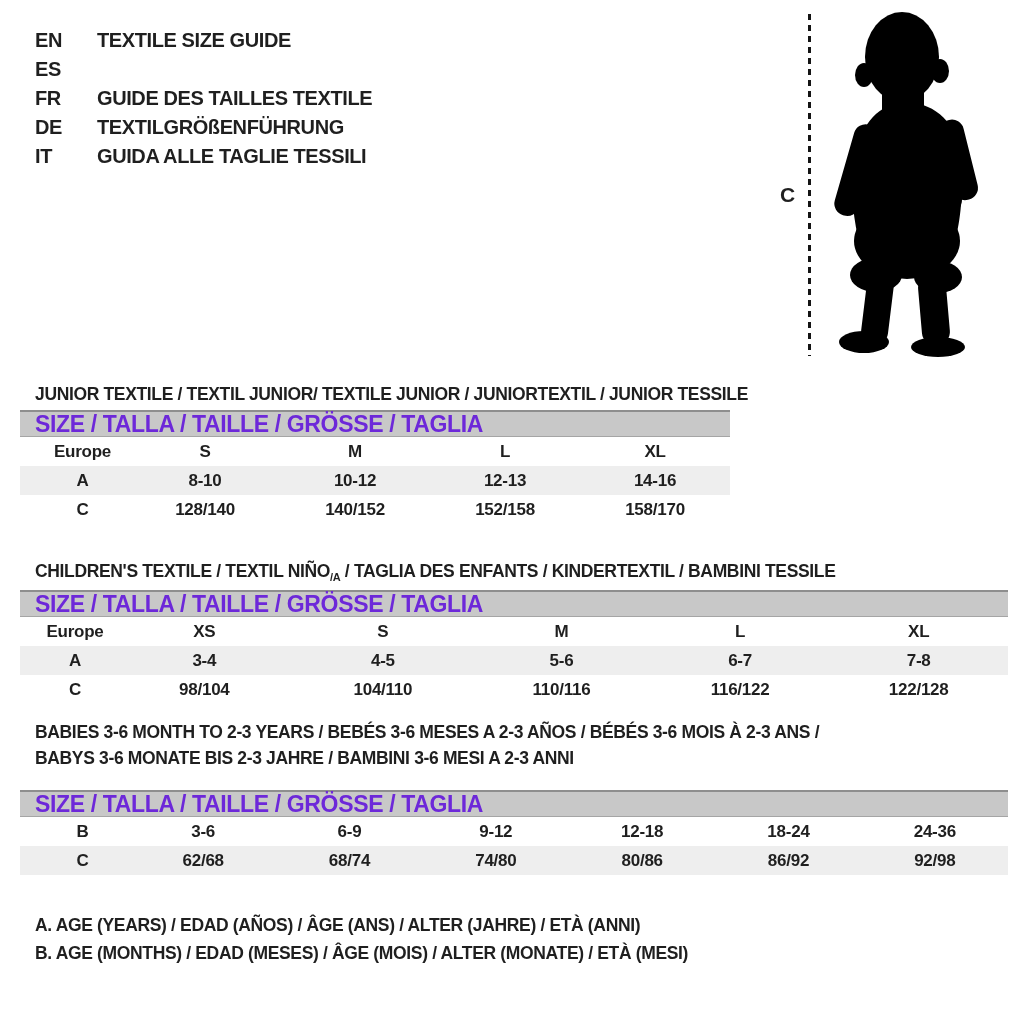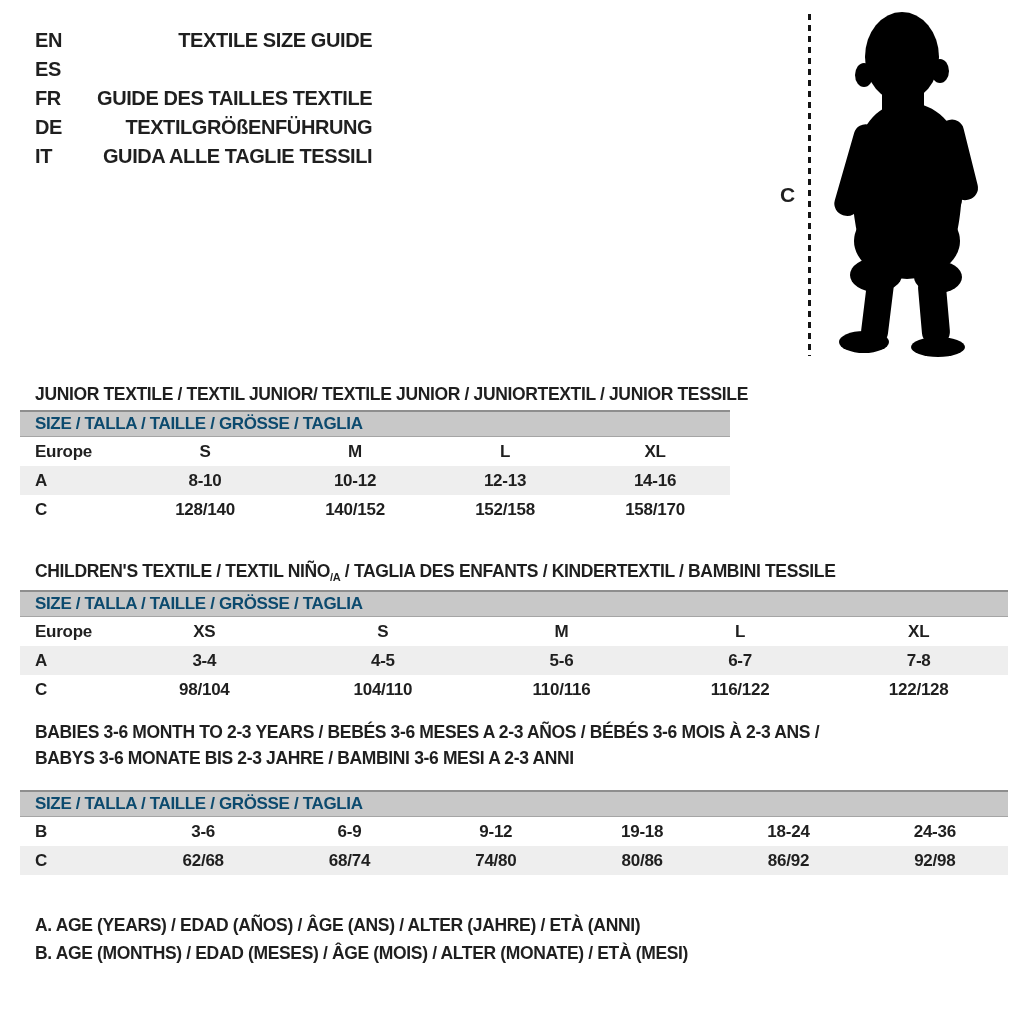--- a/index.html
+++ b/index.html
@@ -3,44 +3,44 @@
 <meta charset="utf-8">
 <style>
   html,body{margin:0;padding:0;background:#ffffff;}
   #page{
     position:relative;width:1024px;height:1024px;background:#ffffff;
     font-family:"Liberation Sans",sans-serif;font-weight:bold;color:#1f1f1f;
     overflow:hidden;
   }
   
   .lang-block{position:absolute;left:35px;top:26px;}
-  .lang-row{display:flex;height:29px;line-height:29px;font-size:20px;letter-spacing:-0.4px;justify-content:space-between;}
+  .lang-row{display:flex;height:29px;line-height:29px;font-size:20px;letter-spacing:-0.4px;}
   .lang-code{width:62px;}
   .lang-title{white-space:nowrap;}
   
   .measure-line{
     position:absolute;left:808px;top:14px;width:3px;height:342px;
     background:repeating-linear-gradient(to bottom,#141414 0px,#141414 6px,transparent 6px,transparent 11px);
   }
   .measure-label{position:absolute;left:780px;top:183px;font-size:21px;letter-spacing:-0.3px;}
   .silhouette{position:absolute;left:818px;top:5px;}
   
   .section-title{position:absolute;font-size:17.5px;line-height:20px;letter-spacing:-0.35px;white-space:nowrap;margin-top:16px;}
   .title-sub{font-size:11px;vertical-align:-4px;}
   .babies-title{position:absolute;left:35px;top:719px;font-size:17.5px;line-height:26px;letter-spacing:-0.35px;white-space:nowrap;}
   
   .sizetable{position:absolute;}
   .size-bar{
     height:24px;line-height:24px;background:#c8c8c8;
     border-top:2px solid #8e8e8e;border-bottom:1px solid #a5a5a5;
-    padding-left:15px;font-size:17px;color:#0c4a6e;letter-spacing:-0.35px;
+    padding-left:15px;font-size:23px;color:#6d28d9;letter-spacing:-0.35px;
   }
   .trow{display:flex;height:29px;line-height:29px;font-size:17px;letter-spacing:-0.25px;}
   .trow.striped{background:#eeeeee;}
-  .tlabel{width:110px;padding-left:15px;box-sizing:border-box;}
+  .tlabel{width:110px;padding-left:15px;box-sizing:border-box;text-align:center;}
   .children-t .tlabel{width:95px;}
   .tcell{flex:1;text-align:center;}
   
   .legend{position:absolute;left:35px;top:912px;font-size:17.5px;line-height:27.5px;letter-spacing:-0.35px;}
   .legend-line{white-space:nowrap;}
 </style>
 </head>
 <body>
 
 <div id="page">
@@ -148,21 +148,21 @@
     <div>BABIES 3-6 MONTH TO 2-3 YEARS / BEBÉS 3-6 MESES A 2-3 AÑOS / BÉBÉS 3-6 MOIS À 2-3 ANS /</div>
     <div>BABYS 3-6 MONATE BIS 2-3 JAHRE / BAMBINI 3-6 MESI A 2-3 ANNI</div>
   </div>
   <div class="sizetable" style="left:20px;top:790px;width:988px;">
     <div class="size-bar">SIZE / TALLA / TAILLE / GRÖSSE / TAGLIA</div>
     <div class="trow">
       <div class="tlabel">B</div>
       <div class="tcell">3-6</div>
       <div class="tcell">6-9</div>
       <div class="tcell">9-12</div>
-      <div class="tcell">19-18</div>
+      <div class="tcell">12-18</div>
       <div class="tcell">18-24</div>
       <div class="tcell">24-36</div>
     </div>
     <div class="trow striped">
       <div class="tlabel">C</div>
       <div class="tcell">62/68</div>
       <div class="tcell">68/74</div>
       <div class="tcell">74/80</div>
       <div class="tcell">80/86</div>
       <div class="tcell">86/92</div>

